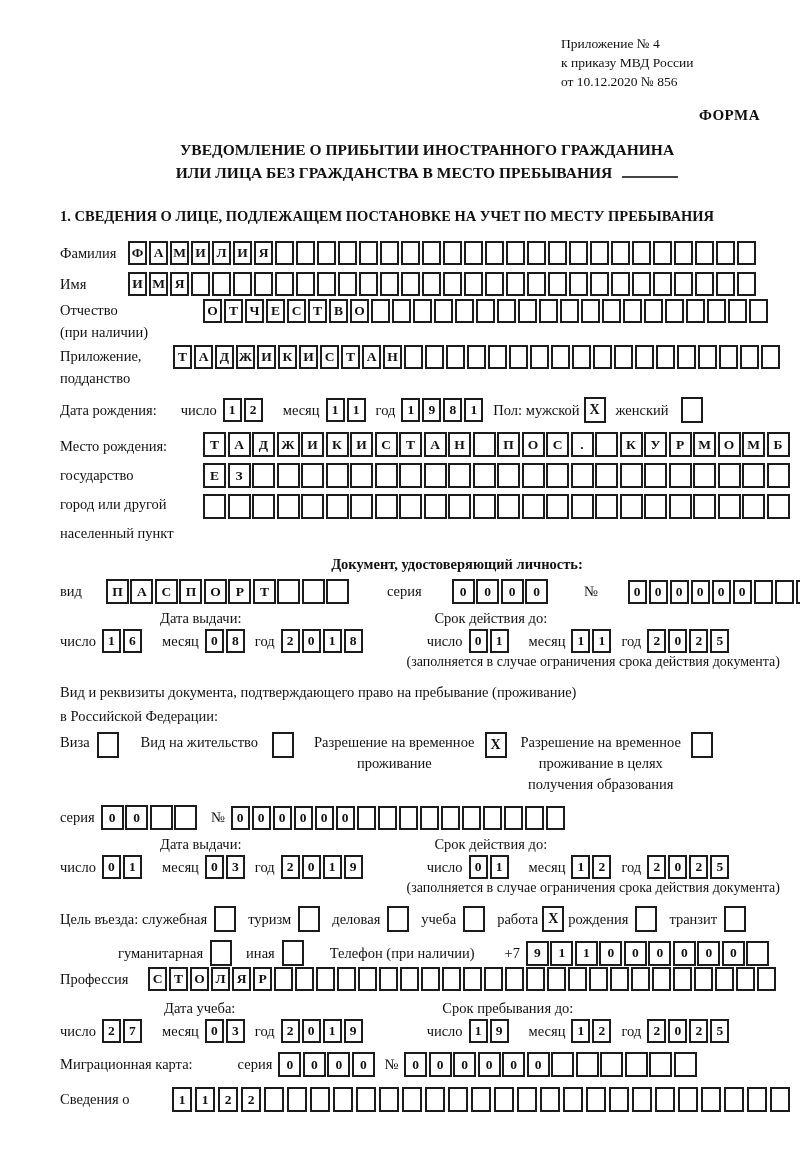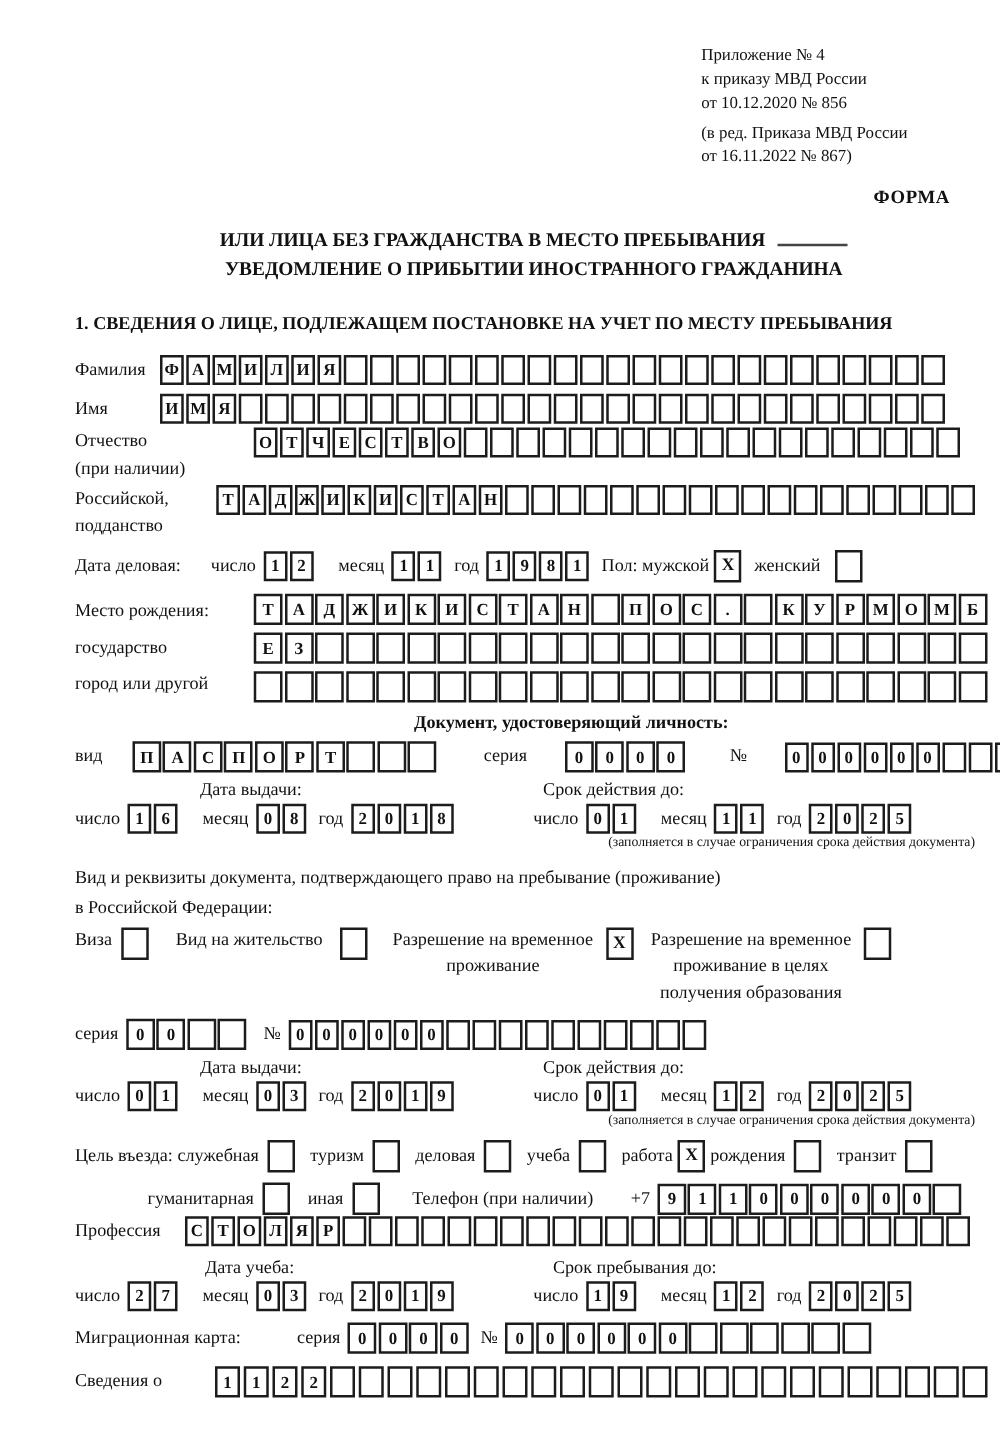--- a/index.html
+++ b/index.html
@@ -32,48 +32,44 @@
   .lg .cell{width:19px;height:21px;margin-right:1.5px;}
   .md .cell{width:16px;height:21px;margin-right:3px;}
   .checkbox{
     flex:none;display:inline-flex;align-items:center;justify-content:center;
     width:18px;height:22px;border:2px solid #1c1c1c;margin-left:7px;
     font-size:14px;font-weight:700;background:#fff;
   }
   .label-col{flex:none;line-height:22px;}
   .doc-heading{text-align:center;font-weight:bold;font-size:14.5px;margin:8px 0 6px 60px;}
   .date-labels{display:flex;margin-bottom:2px;}
-  .note{text-align:right;font-size:11px;margin:1px 14px 10px 0;}
+  .note{text-align:right;font-size:14px;margin:1px 14px 10px 0;}
   .multi{text-align:center;line-height:21px;}
   .ml18{margin-left:18px;} .ml45{margin-left:45px;}
   .mr6{margin-right:6px;}
   .stack{display:flex;flex-direction:column;}
 </style>
 </head>
 <body>
 
 <div class="page">
 
   <div class="annex">
     <div>Приложение № 4</div>
     <div>к приказу МВД России</div>
     <div>от 10.12.2020 № 856</div>
-    <div class="amend">
-      <div>(в ред. Приказа МВД России</div>
-      <div>от 16.11.2022 № 867)</div>
-    </div>
   </div>
 
   <div class="forma">ФОРМА</div>
 
   <div class="title">
+    <div>УВЕДОМЛЕНИЕ О ПРИБЫТИИ ИНОСТРАННОГО ГРАЖДАНИНА</div>
     <div>
       <span>ИЛИ ЛИЦА БЕЗ ГРАЖДАНСТВА В МЕСТО ПРЕБЫВАНИЯ</span><span class="title-underline"></span>
     </div>
-    <div>УВЕДОМЛЕНИЕ О ПРИБЫТИИ ИНОСТРАННОГО ГРАЖДАНИНА</div>
   </div>
 
   <div class="section-heading">1. СВЕДЕНИЯ О ЛИЦЕ, ПОДЛЕЖАЩЕМ ПОСТАНОВКЕ НА УЧЕТ ПО МЕСТУ ПРЕБЫВАНИЯ</div>
 
   <div class="row" style="margin-bottom:7px;">
     <span class="lbl" style="width:68px;">Фамилия</span>
     <div class="grid">
         <span class="cell">Ф</span>
         <span class="cell">А</span>
         <span class="cell">М</span>
@@ -174,21 +170,21 @@
         <span class="cell"></span>
         <span class="cell"></span>
         <span class="cell"></span>
         <span class="cell"></span>
         <span class="cell"></span>
       </div>
   </div>
 
   <div class="row top" style="margin-bottom:8px;">
     <div class="label-col" style="width:113px;">
-      <div>Российской,</div>
+      <div>Приложение,</div>
       <div>подданство</div>
     </div>
     <div class="grid">
         <span class="cell">Т</span>
         <span class="cell">А</span>
         <span class="cell">Д</span>
         <span class="cell">Ж</span>
         <span class="cell">И</span>
         <span class="cell">К</span>
         <span class="cell">И</span>
@@ -211,21 +207,21 @@
         <span class="cell"></span>
         <span class="cell"></span>
         <span class="cell"></span>
         <span class="cell"></span>
         <span class="cell"></span>
         <span class="cell"></span>
       </div>
   </div>
 
   <div class="row" style="margin-bottom:9px;">
-    <span class="lbl mr6">Дата деловая:</span>
+    <span class="lbl mr6">Дата рождения:</span>
     <span class="lbl mr6 ml18">число</span>
     <div class="grid">
         <span class="cell">1</span>
         <span class="cell">2</span>
       </div>
     <span class="lbl mr6 ml18">месяц</span>
     <div class="grid">
         <span class="cell">1</span>
         <span class="cell">1</span>
       </div>
@@ -240,20 +236,21 @@
     <span class="checkbox" style="margin-left:4px;">X</span>
     <span class="lbl" style="margin-left:10px;">женский</span>
     <span class="checkbox" style="margin-left:12px;"></span>
   </div>
 
   <div class="row top" style="margin-bottom:4px;">
     <div class="label-col" style="width:143px;line-height:29px;">
       <div>Место рождения:</div>
       <div>государство</div>
       <div>город или другой</div>
+      <div>населенный пункт</div>
     </div>
     <div class="stack" style="gap:6px;">
       <div class="grid lg">
           <span class="cell">Т</span>
           <span class="cell">А</span>
           <span class="cell">Д</span>
           <span class="cell">Ж</span>
           <span class="cell">И</span>
           <span class="cell">К</span>
           <span class="cell">И</span>

